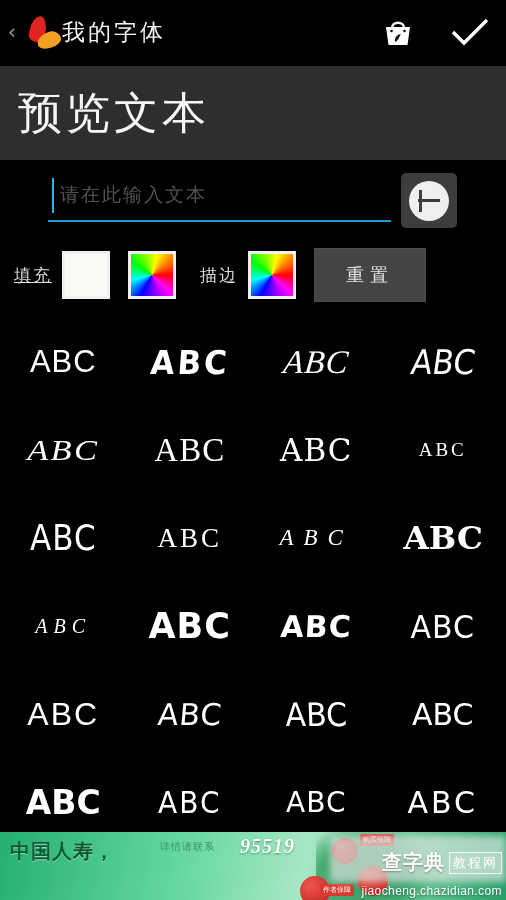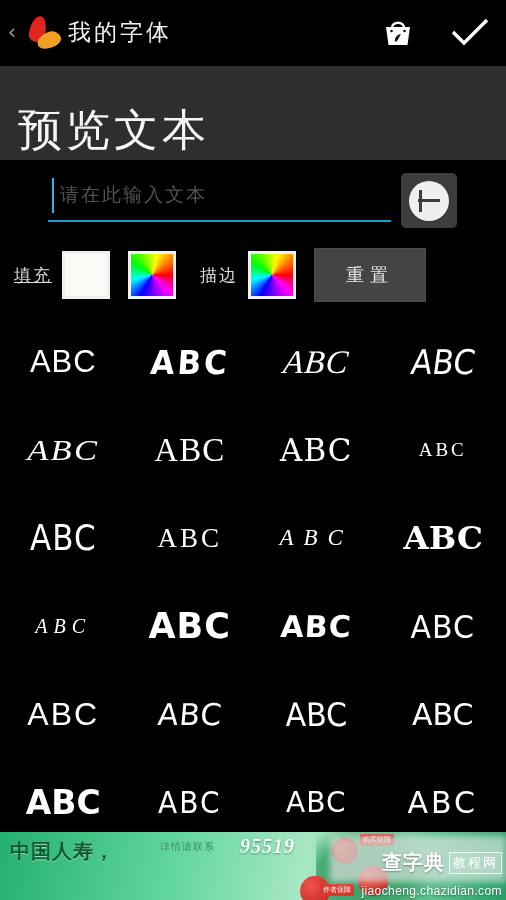--- a/index.html
+++ b/index.html
@@ -26,35 +26,35 @@
     position:absolute; left:12px; top:4px; width:16px; height:26px;
     background:#e0241f; border-radius:60% 60% 50% 50% / 75% 75% 30% 30%;
     transform:rotate(12deg);
   }
   .logo .petal-orange {
     position:absolute; left:19px; top:20px; width:24px; height:16px;
     background:#f2a024; border-radius:60% 40% 50% 50% / 60% 60% 40% 40%;
     transform:rotate(-18deg);
   }
   .app-title {
-    color:#f2f2f2; font-size:23px; letter-spacing:3px; margin-left:6px;
+    color:#f2f2f2; font-size:23px; letter-spacing:3px; 
     font-family:"DejaVu Sans", sans-serif; white-space:nowrap;
   }
   .topbar-actions {
     position:absolute; right:0; top:0; height:64px; display:flex;
     align-items:center;
   }
   .icon-btn { width:72px; height:64px; display:flex; align-items:center; justify-content:center; }
   .basket { width:34px; height:32px; position:relative; }
   .check-glyph { display:block; }
 
   
   .preview-bar {
     position:absolute; top:66px; left:0; width:506px; height:94px;
-    background:#2e2e2e; display:flex; align-items:flex-end;
+    background:#2e2e2e; display:flex; align-items:center;
   }
   .preview-bar .label {
     color:#f5f5f5; font-size:44px; letter-spacing:4px; margin-left:18px;
     font-family:"DejaVu Sans", sans-serif; font-weight:300;
   }
 
   
   .input-row {
     position:absolute; top:160px; left:0; width:506px; height:80px;
     background:#000;

